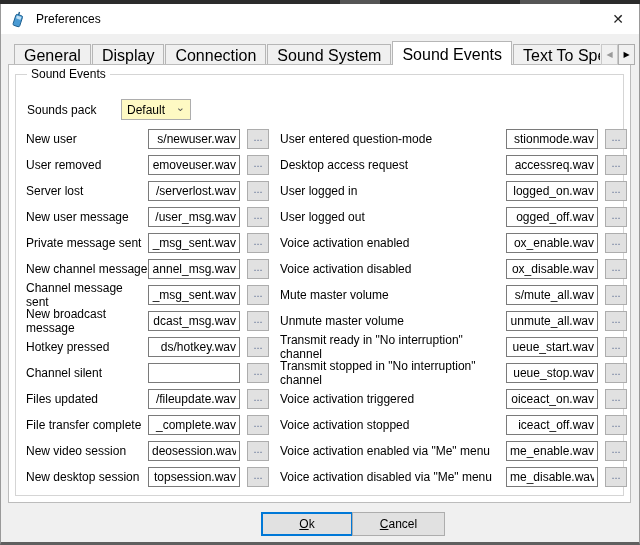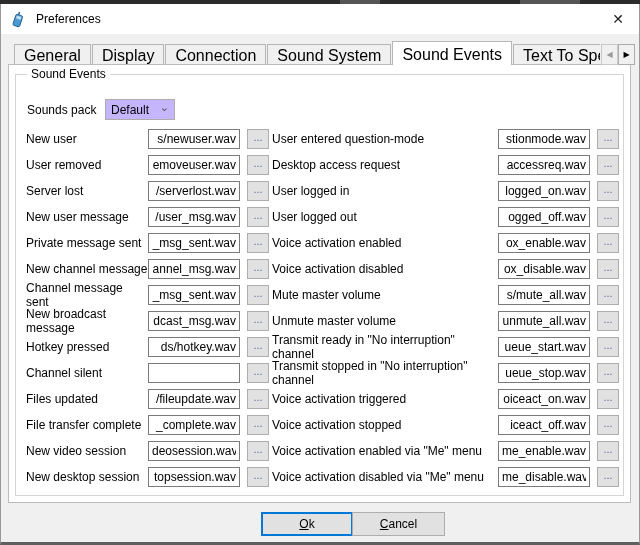--- a/index.html
+++ b/index.html
@@ -38,28 +38,28 @@
     display:flex;align-items:center;justify-content:center;font-size:8px;color:#000;padding:0;
   }
   .tab-arrow.disabled{color:#9a9a9a;border-color:#c9c9c9;}
   
   .page{position:absolute;top:60px;left:7px;width:623px;height:439px;box-sizing:border-box;background:#fff;border:1px solid #bcbcbc;z-index:2;}
   .groupbox{position:absolute;left:6px;top:9px;right:6px;bottom:6px;border:1px solid #d5d5d5;}
   .group-legend{position:absolute;top:-8px;left:11px;background:#fff;padding:0 4px;font-size:12px;color:#000;}
   .sp-row{position:absolute;left:11px;top:24px;display:flex;align-items:center;}
   .sp-label{font-size:12px;color:#000;width:70px;}
   .combo{
-    margin-left:8px;width:70px;height:21px;box-sizing:border-box;background:#c4b5fd;border:1px solid #adadad;
+    margin-left:24px;width:70px;height:21px;box-sizing:border-box;background:#fef9c3;border:1px solid #adadad;
     display:flex;align-items:center;font-size:12px;color:#000;padding-left:5px;position:relative;
   }
   .combo .chev{position:absolute;right:5px;top:1px;font-size:11px;color:#555;}
   
   .col{position:absolute;top:51px;}
   #col-left{left:10px;}
-  #col-right{left:256px;}
+  #col-right{left:264px;}
   .srow{display:flex;align-items:center;height:26px;}
   .row-label{font-size:12px;color:#000;flex:0 0 auto;}
   #col-left .row-label{width:122px;}
   #col-right .row-label{width:226px;}
   .row-input{
     width:92px;height:20px;box-sizing:border-box;border:1px solid #7a7a7a;background:#fff;
     font-family:"Liberation Sans",sans-serif;font-size:12px;text-align:right;padding:0 3px;color:#000;outline:none;
   }
   .row-browse{
     width:22px;height:20px;margin-left:7px;box-sizing:border-box;background:#e1e1e1;border:1px solid #adadad;

